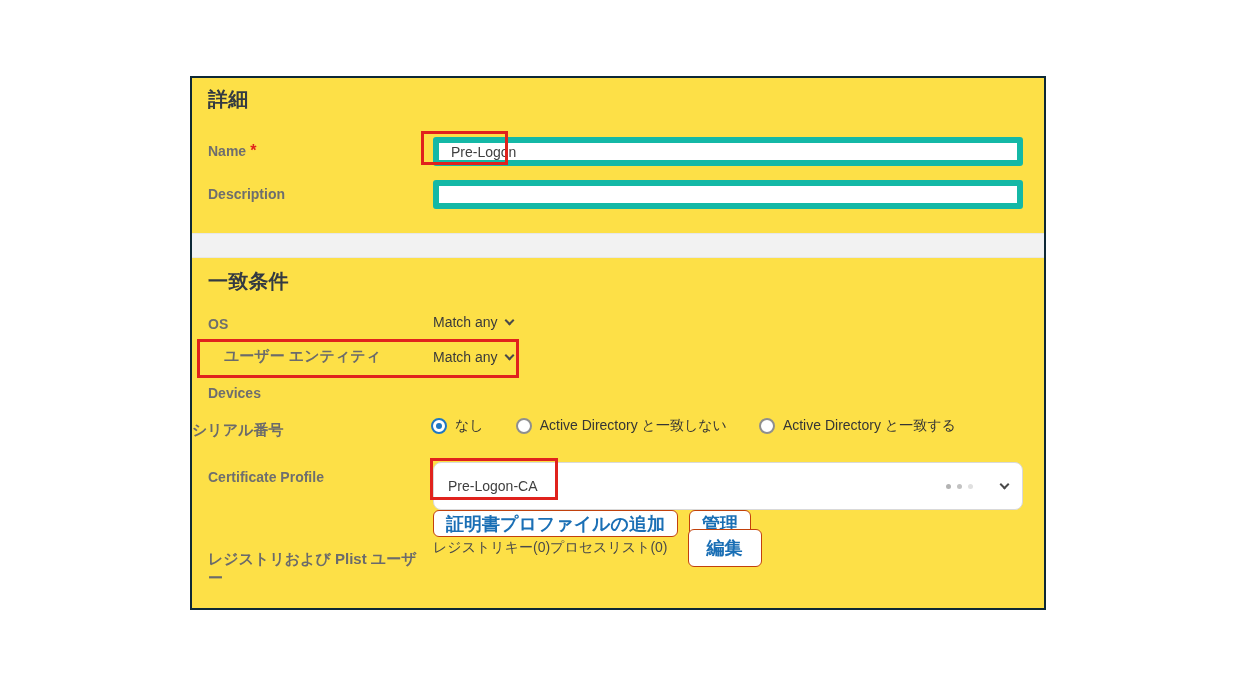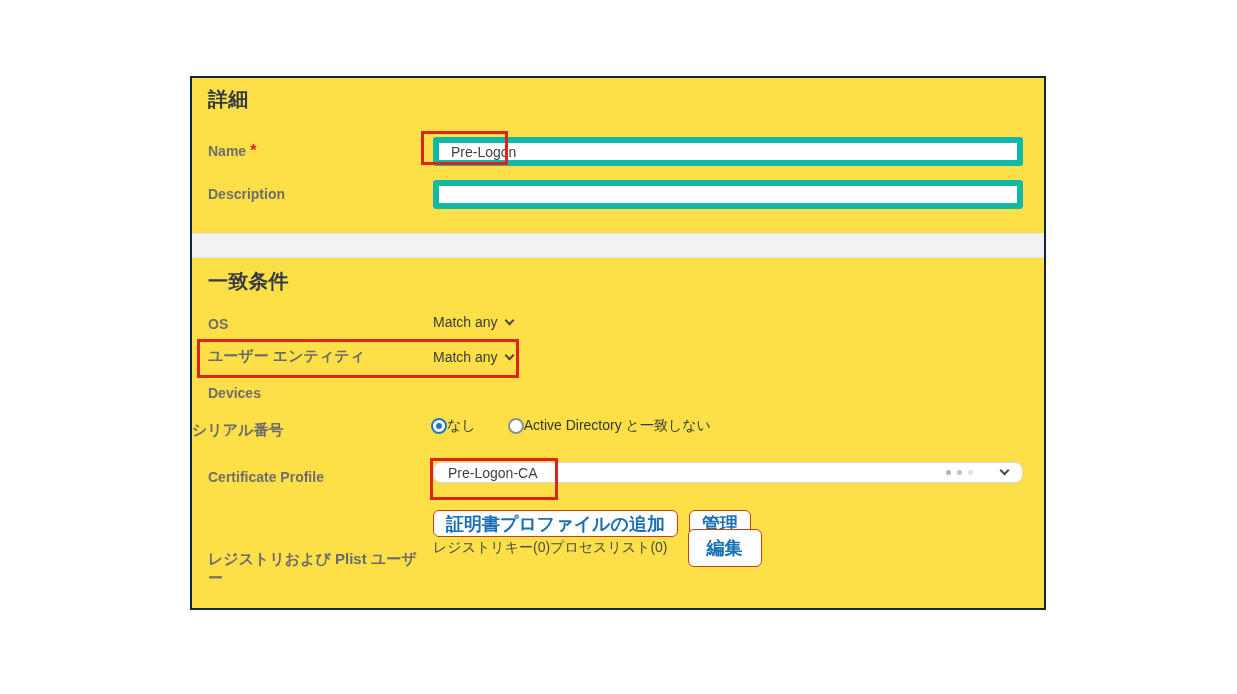--- a/index.html
+++ b/index.html
@@ -23,29 +23,29 @@
 
   .divider { left:0; top:155px; width:100%; height:25px; background:#f2f2f2;
              border-top:1px solid #e7e7e7; border-bottom:1px solid #e7e7e7; }
 
   .ddtext { font-size:14px; color:#3a3a3a; display:inline-flex; align-items:center; cursor:pointer; }
   .chev { display:inline-block; width:7px; height:7px; border-right:2px solid #4a4a4a;
           border-bottom:2px solid #4a4a4a; transform:rotate(45deg);
           margin-left:8px; margin-top:-4px; }
 
   .radio-row { display:flex; align-items:center; gap:32px; }
-  .radio-opt { display:inline-flex; align-items:center; font-size:14px;
+  .radio-opt { display:inline-flex; align-items:center; gap:8px; font-size:14px;
                color:#353535; cursor:pointer; }
   .rb { width:16px; height:16px; border-radius:50%; border:2px solid #8f8f8f;
         background:#fff; position:relative; flex:0 0 auto; }
   .radio-opt.selected .rb { border-color:#1f77c2; }
   .radio-opt.selected .rb::after { content:""; position:absolute; left:3px; top:3px;
         width:6px; height:6px; border-radius:50%; background:#1f77c2; }
 
-  .dropdown { left:241px; top:384px; width:590px; height:21px; border:1px solid #d9d9d9;
+  .dropdown { left:241px; top:384px; width:590px; height:48px; border:1px solid #d9d9d9;
               border-radius:8px; background:#fff; display:flex; align-items:center;
               padding:0 14px; cursor:pointer; }
   .dropdown .val { font-size:14px; color:#3f3f3f; flex:1; }
   .dots { display:flex; align-items:center; gap:6px; margin-right:20px; }
   .dots i { width:5px; height:5px; border-radius:50%; display:block; }
   .dots i:nth-child(1){ background:#b3b3b3; }
   .dots i:nth-child(2){ background:#c2c2c2; }
   .dots i:nth-child(3){ background:#e0e0e0; }
 
   .btn { display:inline-flex; align-items:center; justify-content:center;
@@ -84,37 +84,41 @@
   <div class="divider abs"></div>
 
   <h1 class="sec abs" style="left:16px; top:190px;">一致条件</h1>
 
   <span class="lbl abs" style="left:16px; top:238px;">OS</span>
   <span class="ddtext abs" style="left:241px; top:236px;">
     <span>Match any</span>
     <i class="chev"></i>
   </span>
 
-  <span class="lblj abs" style="left:16px; top:269px;">ユーザー エンティティ</span>
+  <span class="lblj abs" style="left:32px; top:269px;">ユーザー エンティティ</span>
   <span class="ddtext abs" style="left:241px; top:271px;">
     <span>Match any</span>
     <i class="chev"></i>
   </span>
 
   <span class="lbl abs" style="left:16px; top:307px;">Devices</span>
 
   <span class="lblj abs" style="left:0; top:343px;">シリアル番号</span>
   <div class="radio-row abs" style="left:239px; top:339px;">
     <label class="radio-opt selected">
       <span class="rb"></span>
       <span>なし</span>
     </label>
     <label class="radio-opt">
       <span class="rb"></span>
       <span>Active Directory と一致しない</span>
+    </label>
+    <label class="radio-opt">
+      <span class="rb"></span>
+      <span>Active Directory と一致する</span>
     </label>
   </div>
 
   <span class="lbl abs" style="left:16px; top:391px;">Certificate Profile</span>
   <div class="dropdown abs">
     <span class="val">Pre-Logon-CA</span>
     <span class="dots">
         <i></i>
         <i></i>
         <i></i>

